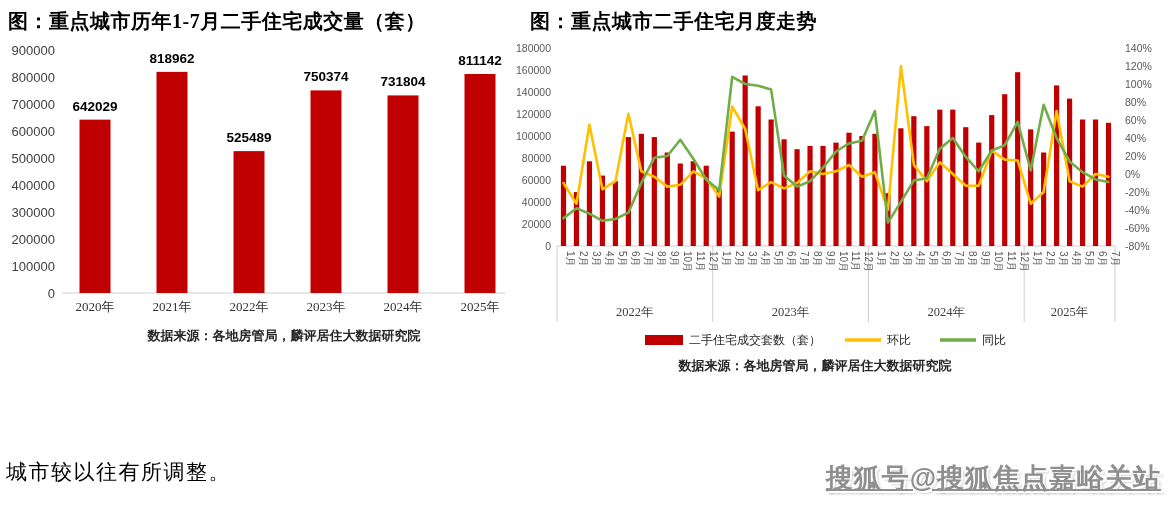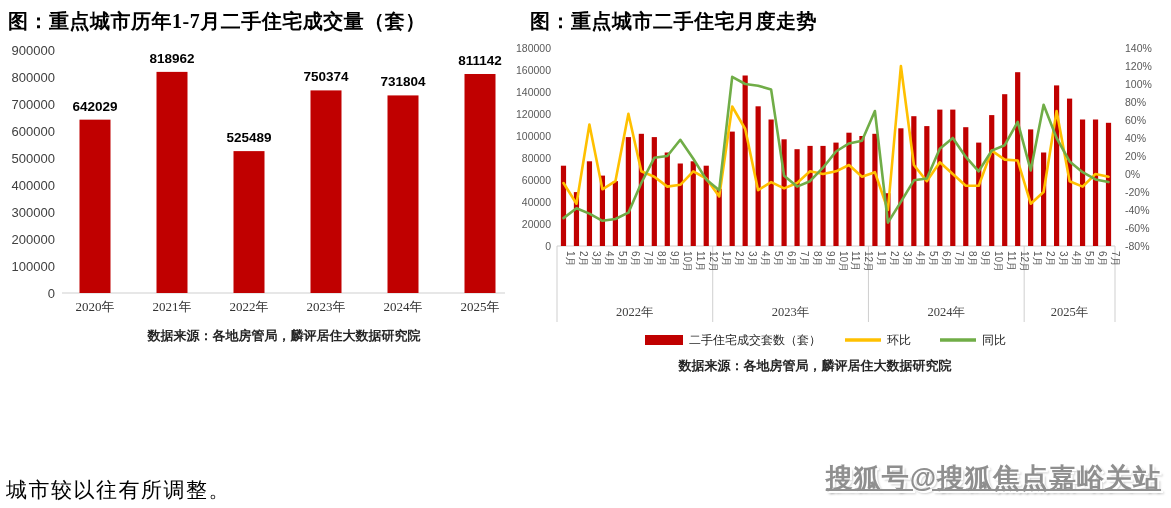--- a/index.html
+++ b/index.html
@@ -12,21 +12,21 @@
   }
   #left-title{left:8px;top:8px;}
   #right-title{left:530px;top:8px;}
   .chart-box{position:absolute;}
   #left-chart-box{left:0;top:30px;width:515px;height:330px;}
   #right-chart-box{left:515px;top:30px;width:656px;height:345px;}
   .note-line{
     position:absolute;left:6px;font-size:21px;letter-spacing:1.5px;white-space:nowrap;color:#000;
   }
   #note-line-1{top:400px;}
-  #note-line-2{top:476px;}
+  #note-line-2{top:458px;}
   .watermark{
     position:absolute;right:10px;top:460px;
     font-family:"Liberation Sans","DejaVu Sans",sans-serif;
     font-size:27px;font-weight:bold;color:#8f8f8f;letter-spacing:1px;white-space:nowrap;
     text-shadow:2px 2px 0 #ffffff,3px 3px 2px rgba(120,120,120,0.35);
     text-decoration:underline;
   }
   svg text{font-family:"Liberation Sans","DejaVu Sans",sans-serif;}
   svg text.serifish{font-family:"Liberation Serif","DejaVu Serif",serif;}
 </style>

